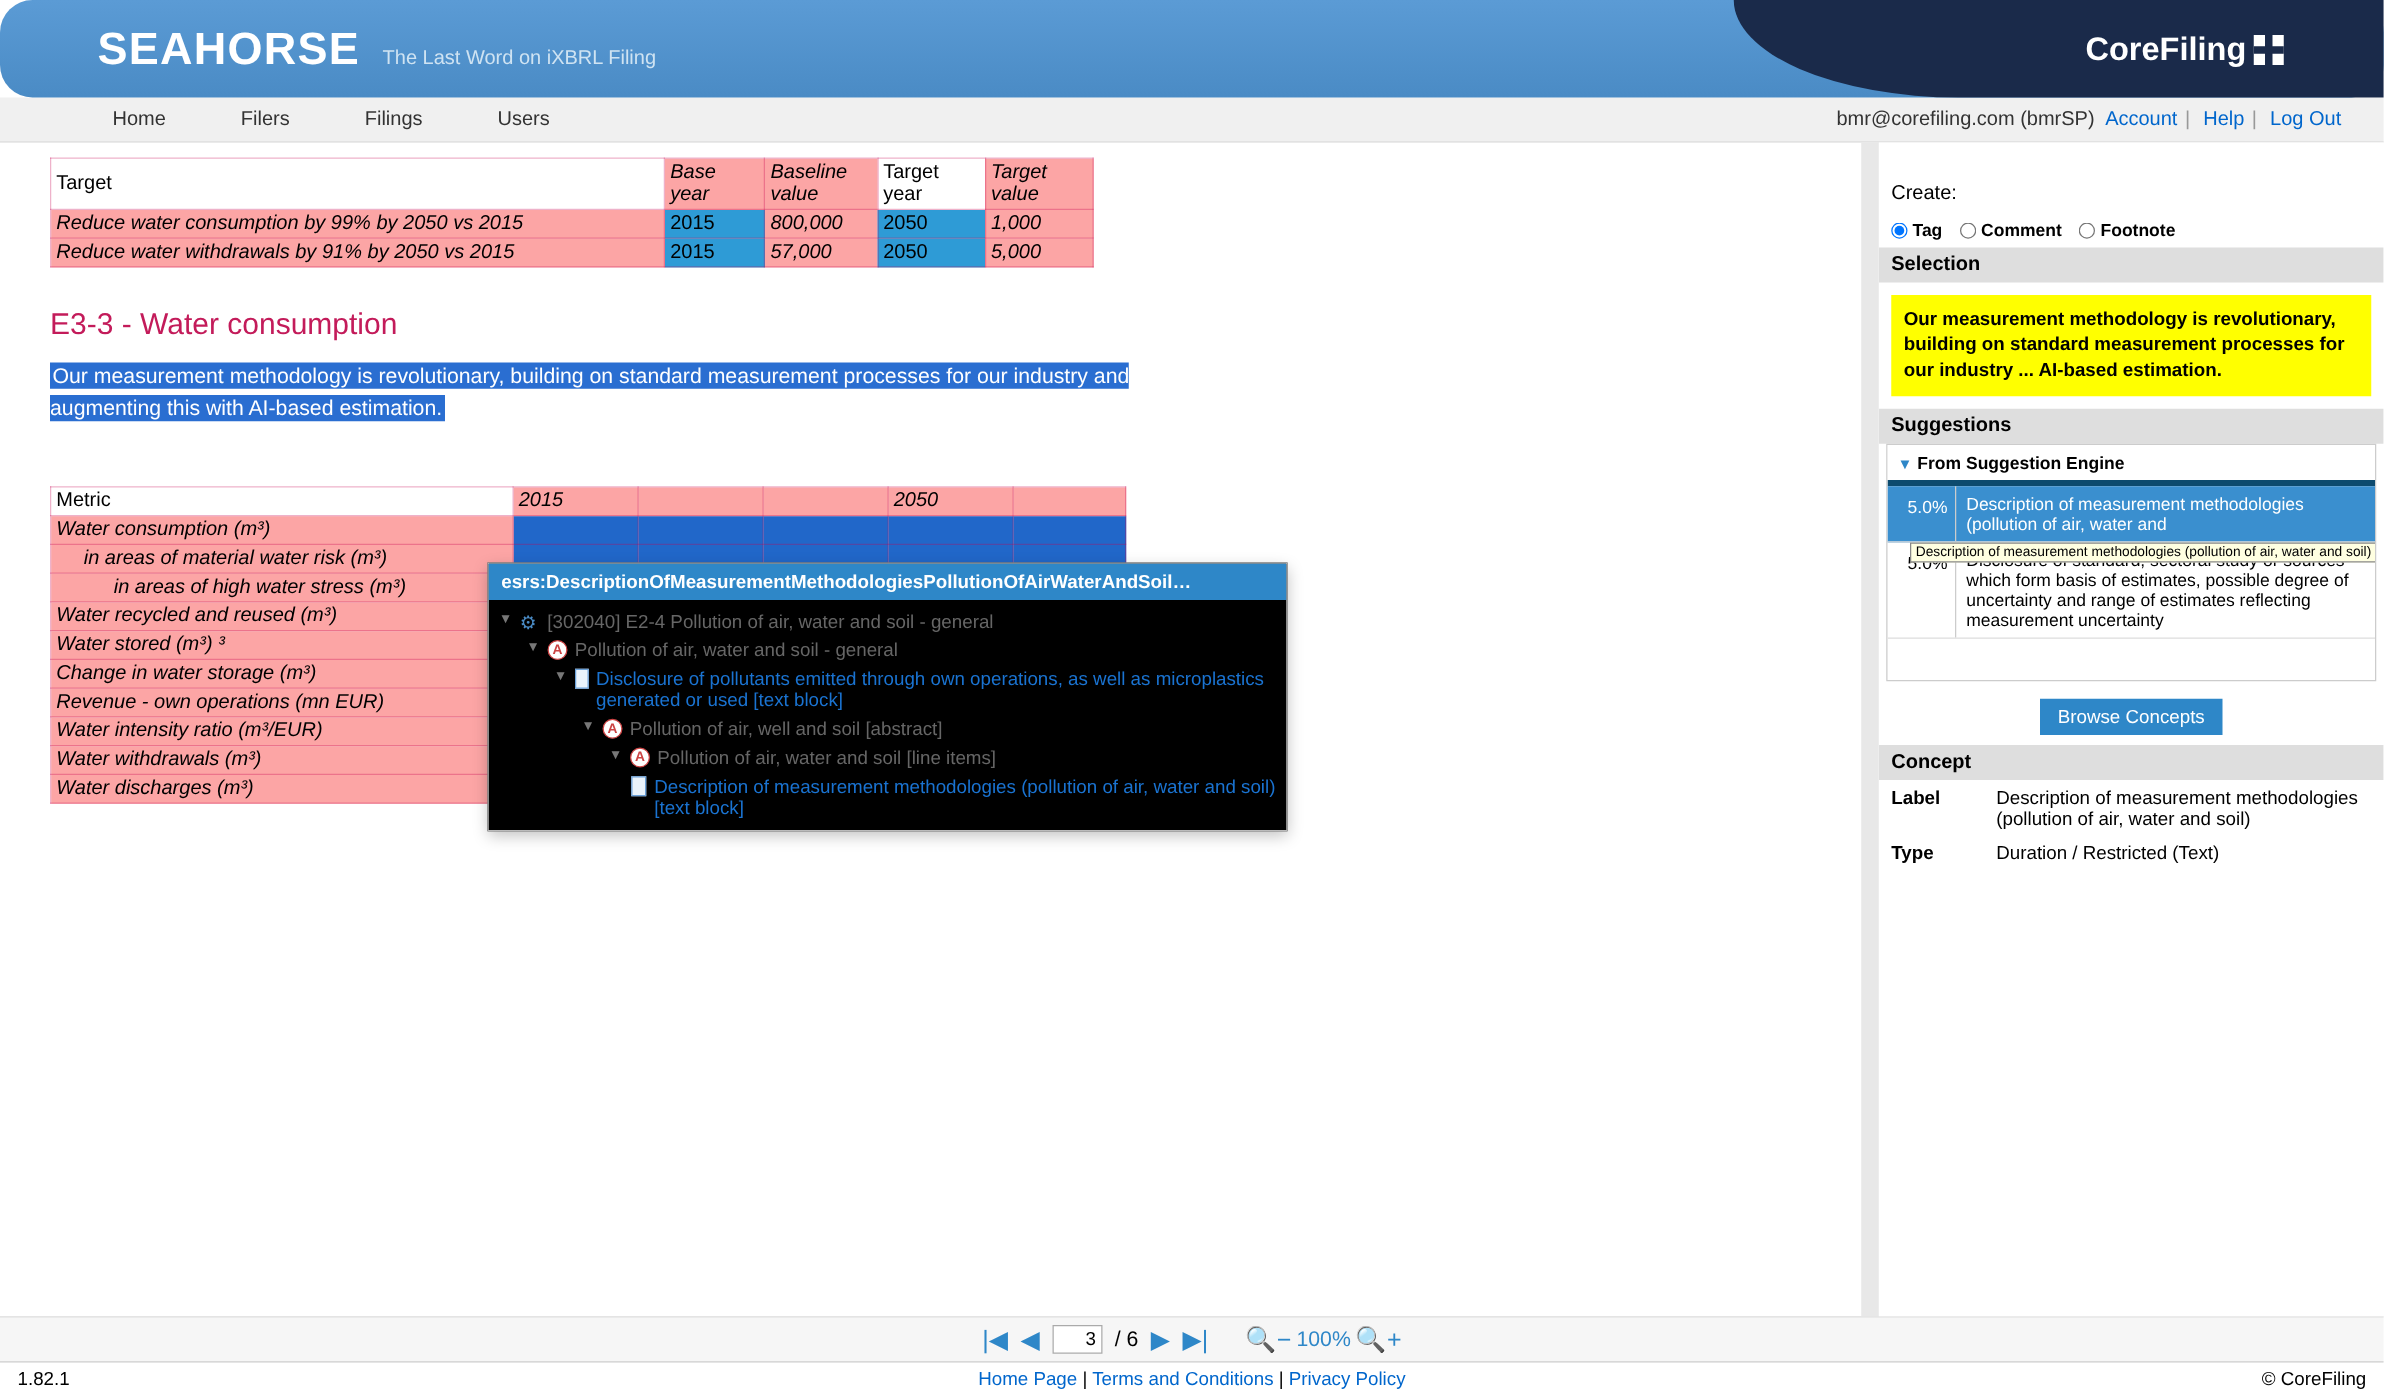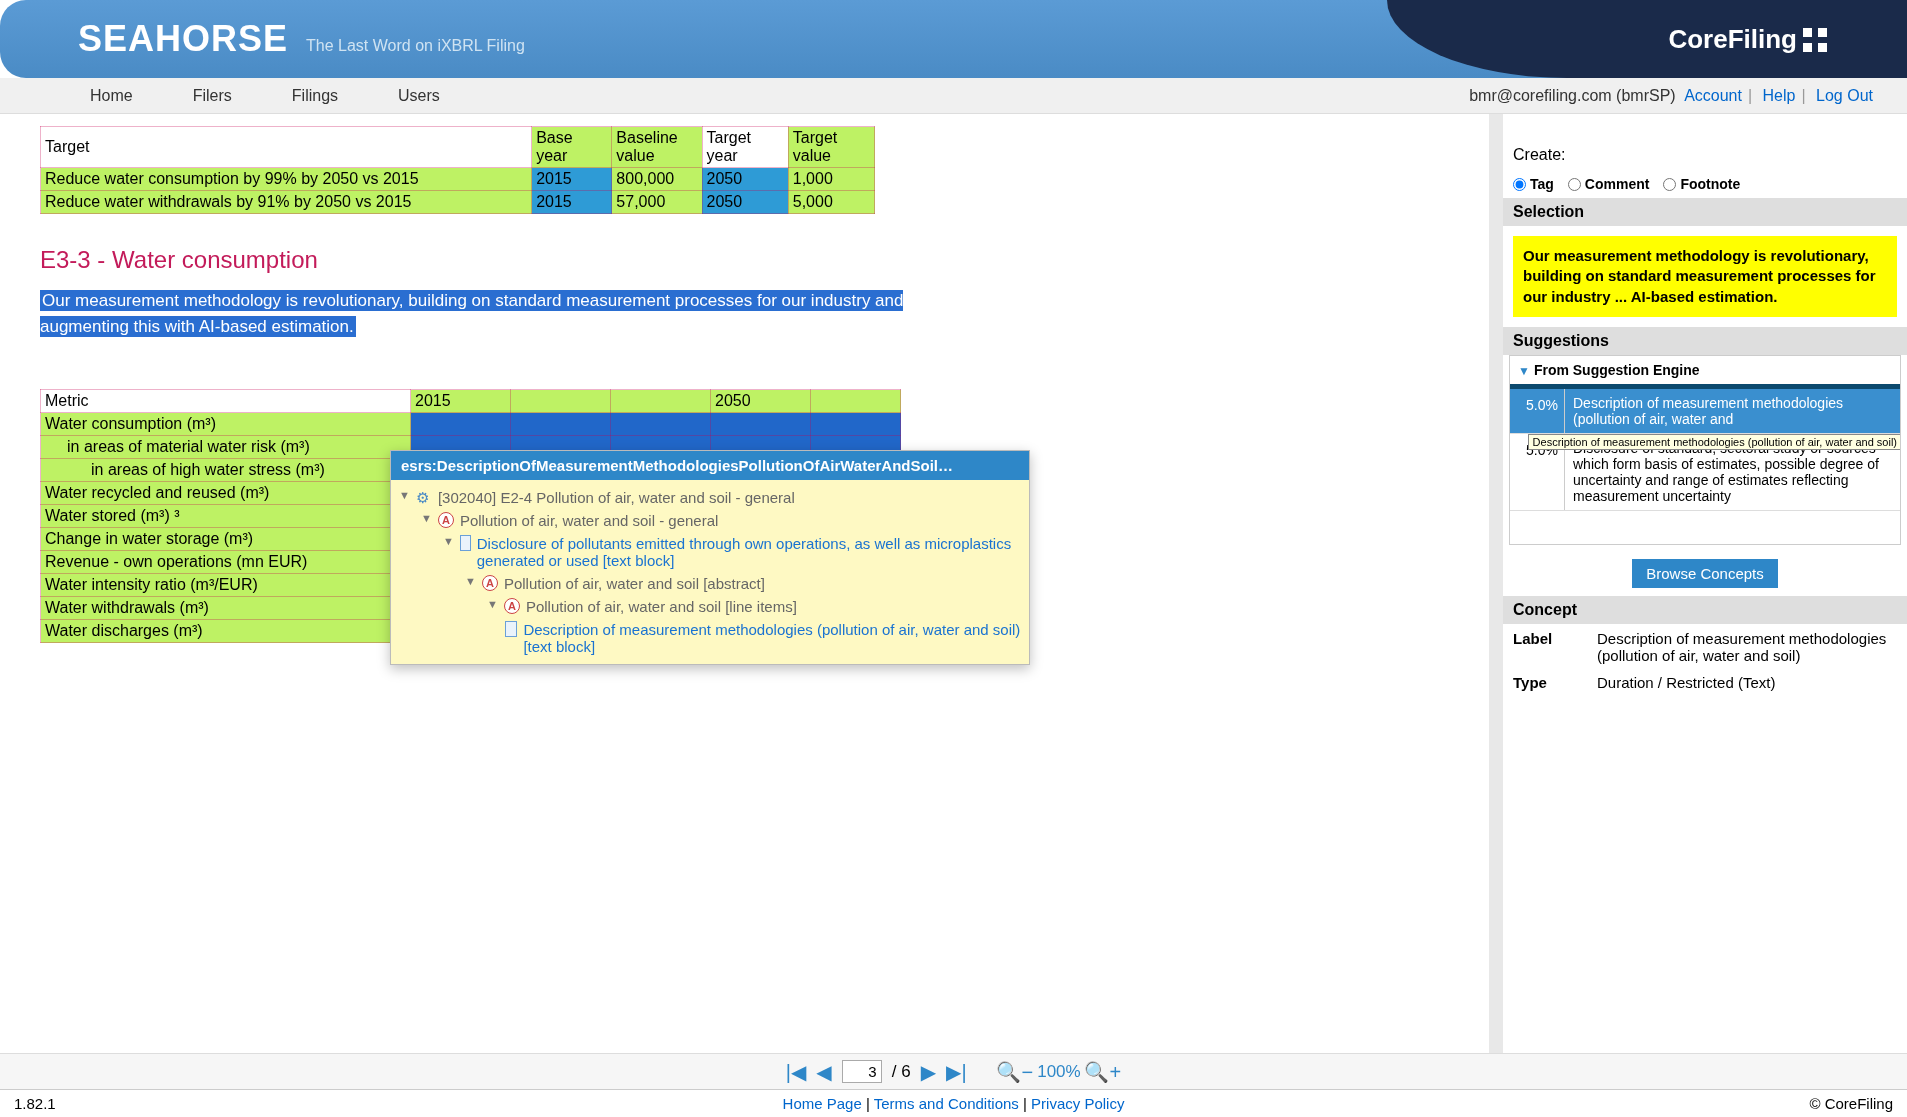--- a/index.html
+++ b/index.html
@@ -23,31 +23,31 @@
 .nav-right .sep { color:#999; margin:0 2px; }
 
 
 .main { display:flex; height: calc(100vh - 78px - 36px - 36px - 28px); }
 .doc-pane { flex: 1; overflow:auto; padding: 12px 40px; position:relative; border-right: 14px solid #e8e8e8; }
 .side-pane { width: 404px; background:#fff; overflow:auto; display:flex; flex-direction:column; }
 
 
 table.doc { border-collapse: collapse; font-size:16px; table-layout: fixed; }
 table.doc th, table.doc td { border:1px solid rgba(200,0,80,0.3); padding:2px 4px; font-weight:normal; text-align:left; }
-.bg-lb { background:#bef264; }
+.bg-lb { background:#fca5a5;font-style:italic; }
 .bg-mb { background:#2e9bd6; color:#000; }
 .bg-sel { background:#2167c9; color:#fff; }
 .bg-yel { background:#ffff00; }
 .num { text-align:right; }
 
 .section-title { color:#c31b5a; font-size:24px; margin: 32px 0 14px; font-weight:normal; }
 .hl-text { background:#2a6ed1; color:#fff; padding:1px 2px; line-height:1.5; }
 
 
-.popup { position:absolute; left:390px; top:336px; width:640px; background:#fef9c3; border:1px solid #bbb; box-shadow:0 4px 12px rgba(0,0,0,0.25); font-size:15px; z-index:50; }
+.popup { position:absolute; left:390px; top:336px; width:640px; background:#000000; border:1px solid #bbb; box-shadow:0 4px 12px rgba(0,0,0,0.25); font-size:15px; z-index:50; }
 .popup-title { background:#2e87c8; color:#fff; padding:6px 10px; font-weight:700; white-space:nowrap; overflow:hidden; text-overflow:ellipsis; }
 .tree { padding:6px 8px; }
 .tree-row { display:flex; align-items:flex-start; padding:3px 0; gap:6px; }
 .tri { color:#777; font-size:11px; cursor:pointer; }
 .tree-link { color:#1a73d1; cursor:pointer; }
 .tree-plain { color:#666; }
 .i1{margin-left:0} .i2{margin-left:22px} .i3{margin-left:44px} .i4{margin-left:66px} .i5{margin-left:88px} .i6{margin-left:106px}
 .ico-gear { width:16px; height:16px; display:inline-block; color:#4a8bc5; }
 .ico-doc { width:14px; height:16px; display:inline-block; border:1px solid #6aa0d8; background:#eaf3fb; }
 .ico-A { width:16px; height:16px; display:inline-block; border:1px solid #cc4444; border-radius:50%; background:#fff; text-align:center; font-size:11px; line-height:14px; color:#cc4444; font-weight:700; }
@@ -267,21 +267,21 @@
             <span class="tree-plain">Pollution of air, water and soil - general</span>
           </div>
         <div class="tree-row i3">
             <span class="tri">▼</span>
             <span class="ico-doc"></span>
             <span class="tree-link">Disclosure of pollutants emitted through own operations, as well as microplastics generated or used [text block]</span>
           </div>
         <div class="tree-row i4">
             <span class="tri">▼</span>
             <span class="ico-A">A</span>
-            <span class="tree-plain">Pollution of air, water and soil [abstract]</span>
+            <span class="tree-plain">Pollution of air, well and soil [abstract]</span>
           </div>
         <div class="tree-row i5">
             <span class="tri">▼</span>
             <span class="ico-A">A</span>
             <span class="tree-plain">Pollution of air, water and soil [line items]</span>
           </div>
         <div class="tree-row i6">
             <span class="ico-doc"></span>
             <span class="tree-link">Description of measurement methodologies (pollution of air, water and soil) [text block]</span>
           </div>

